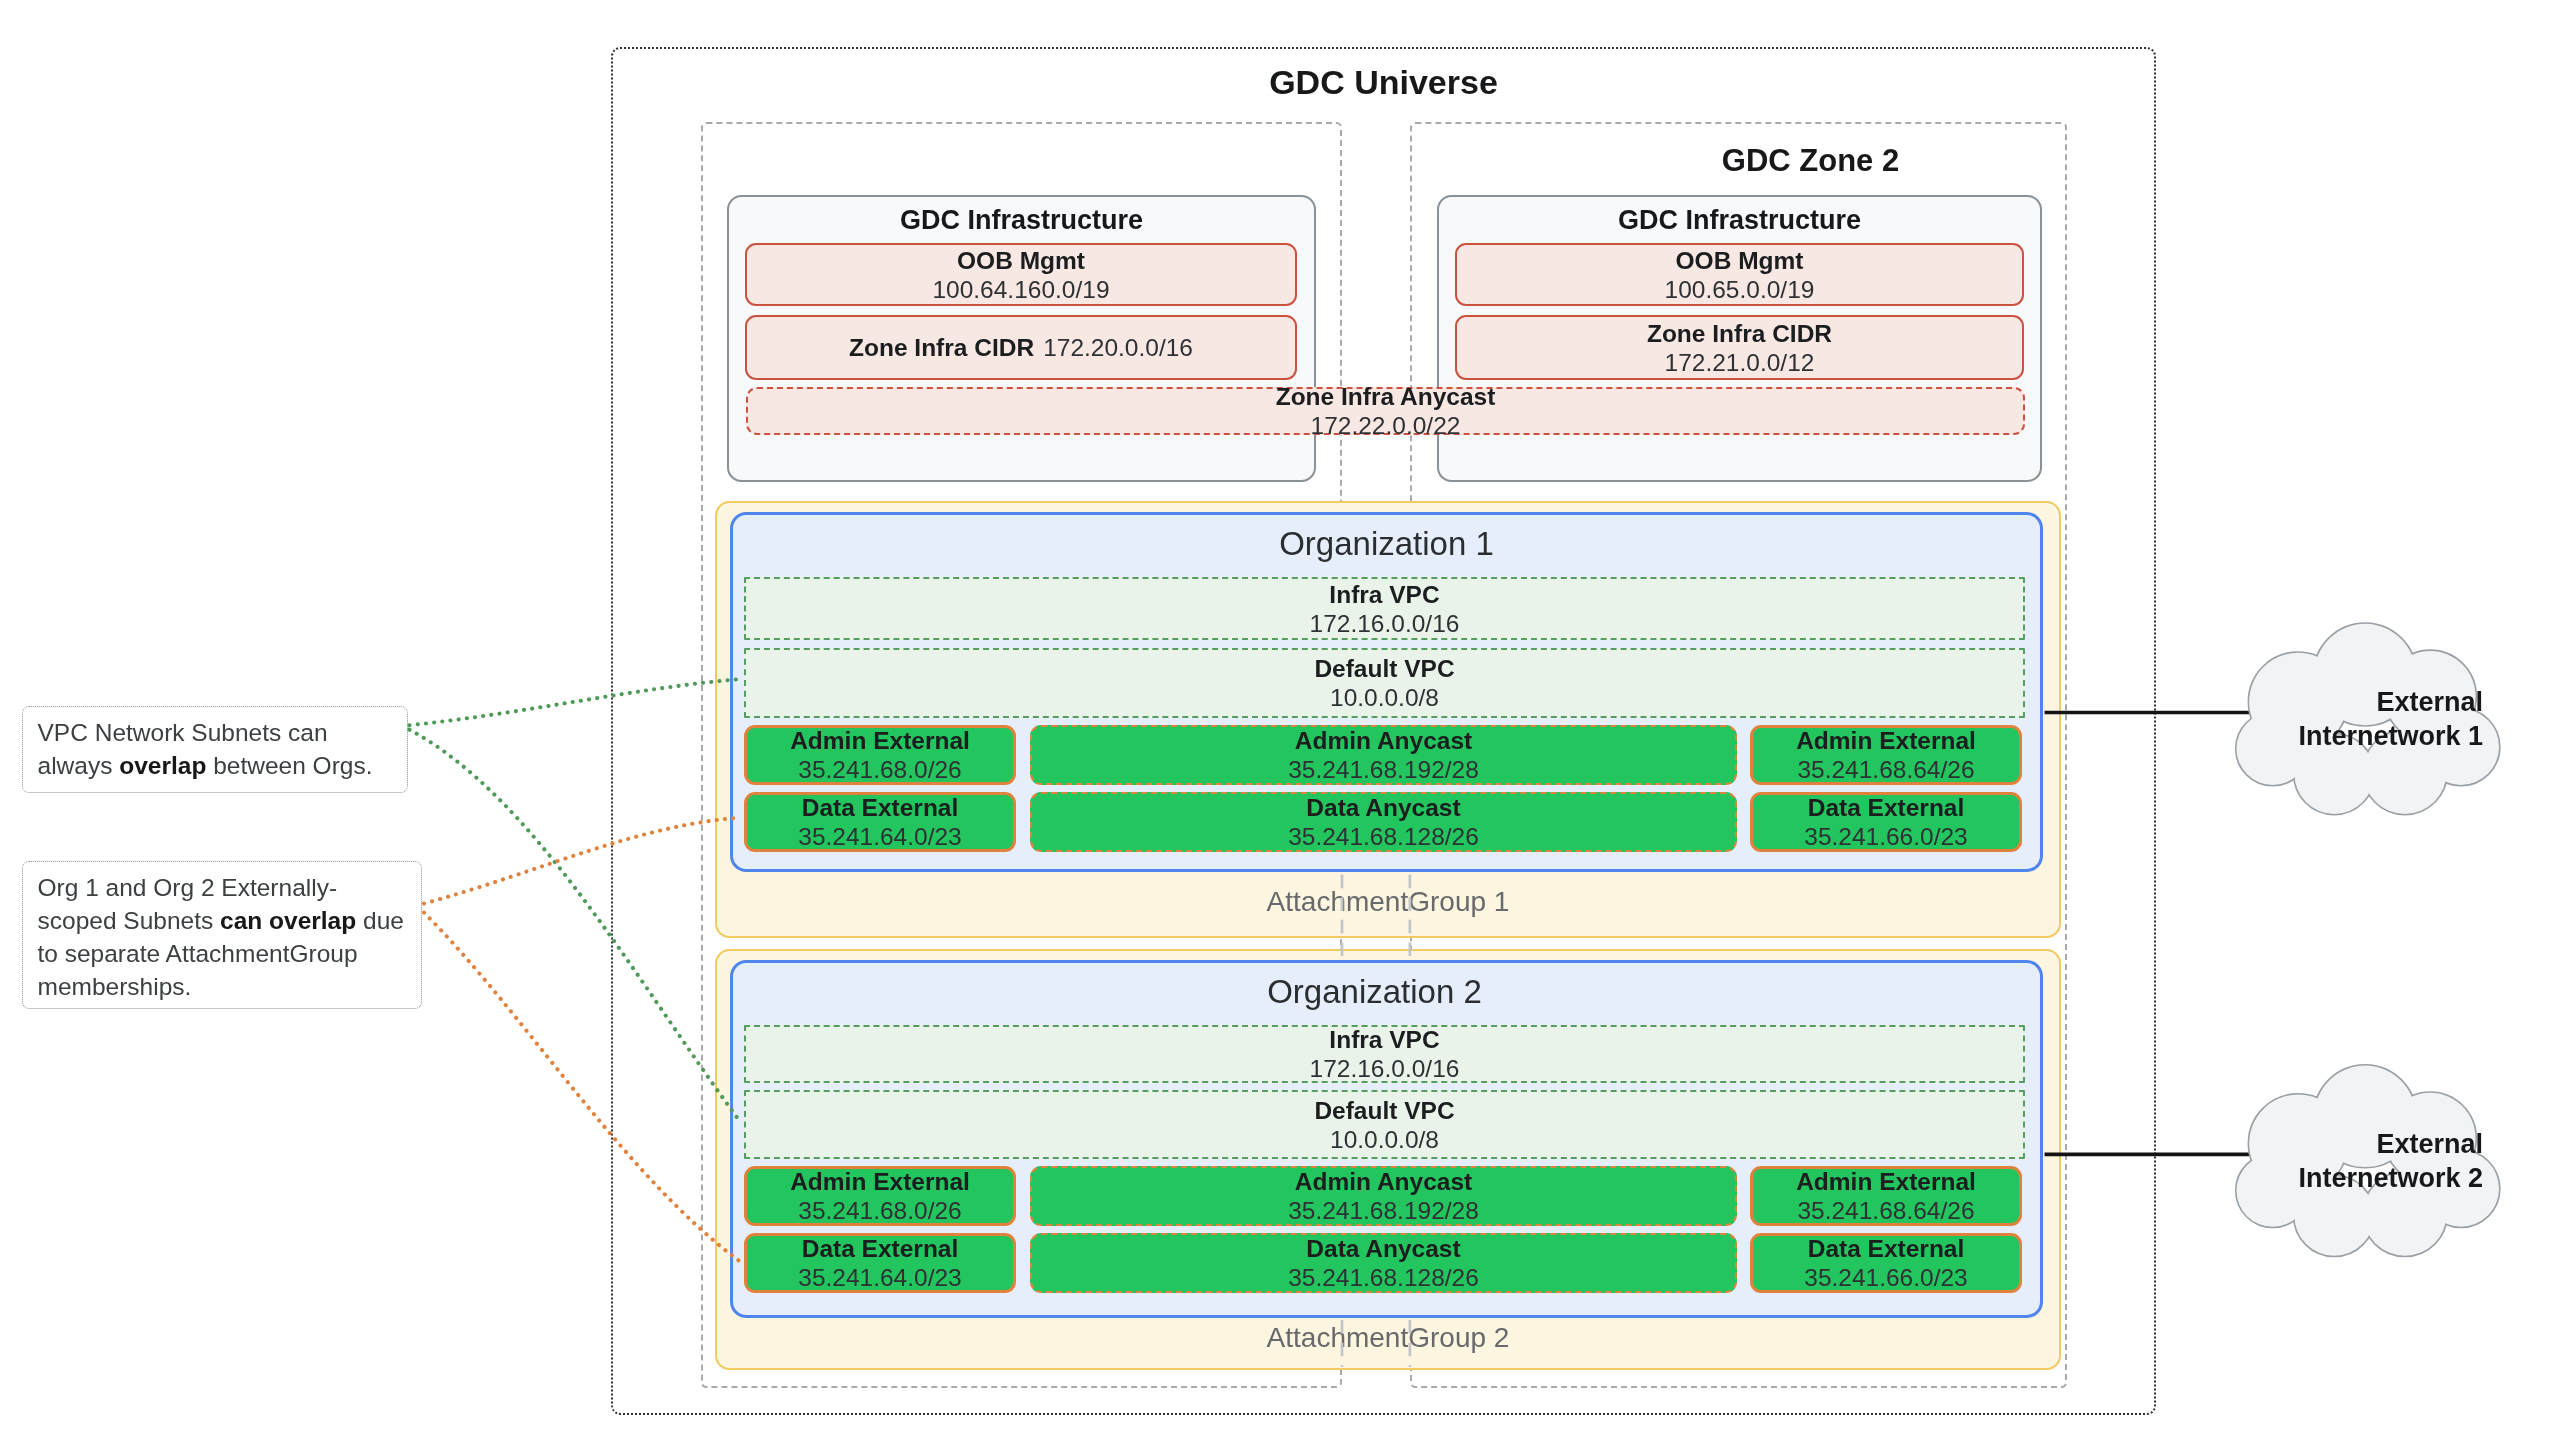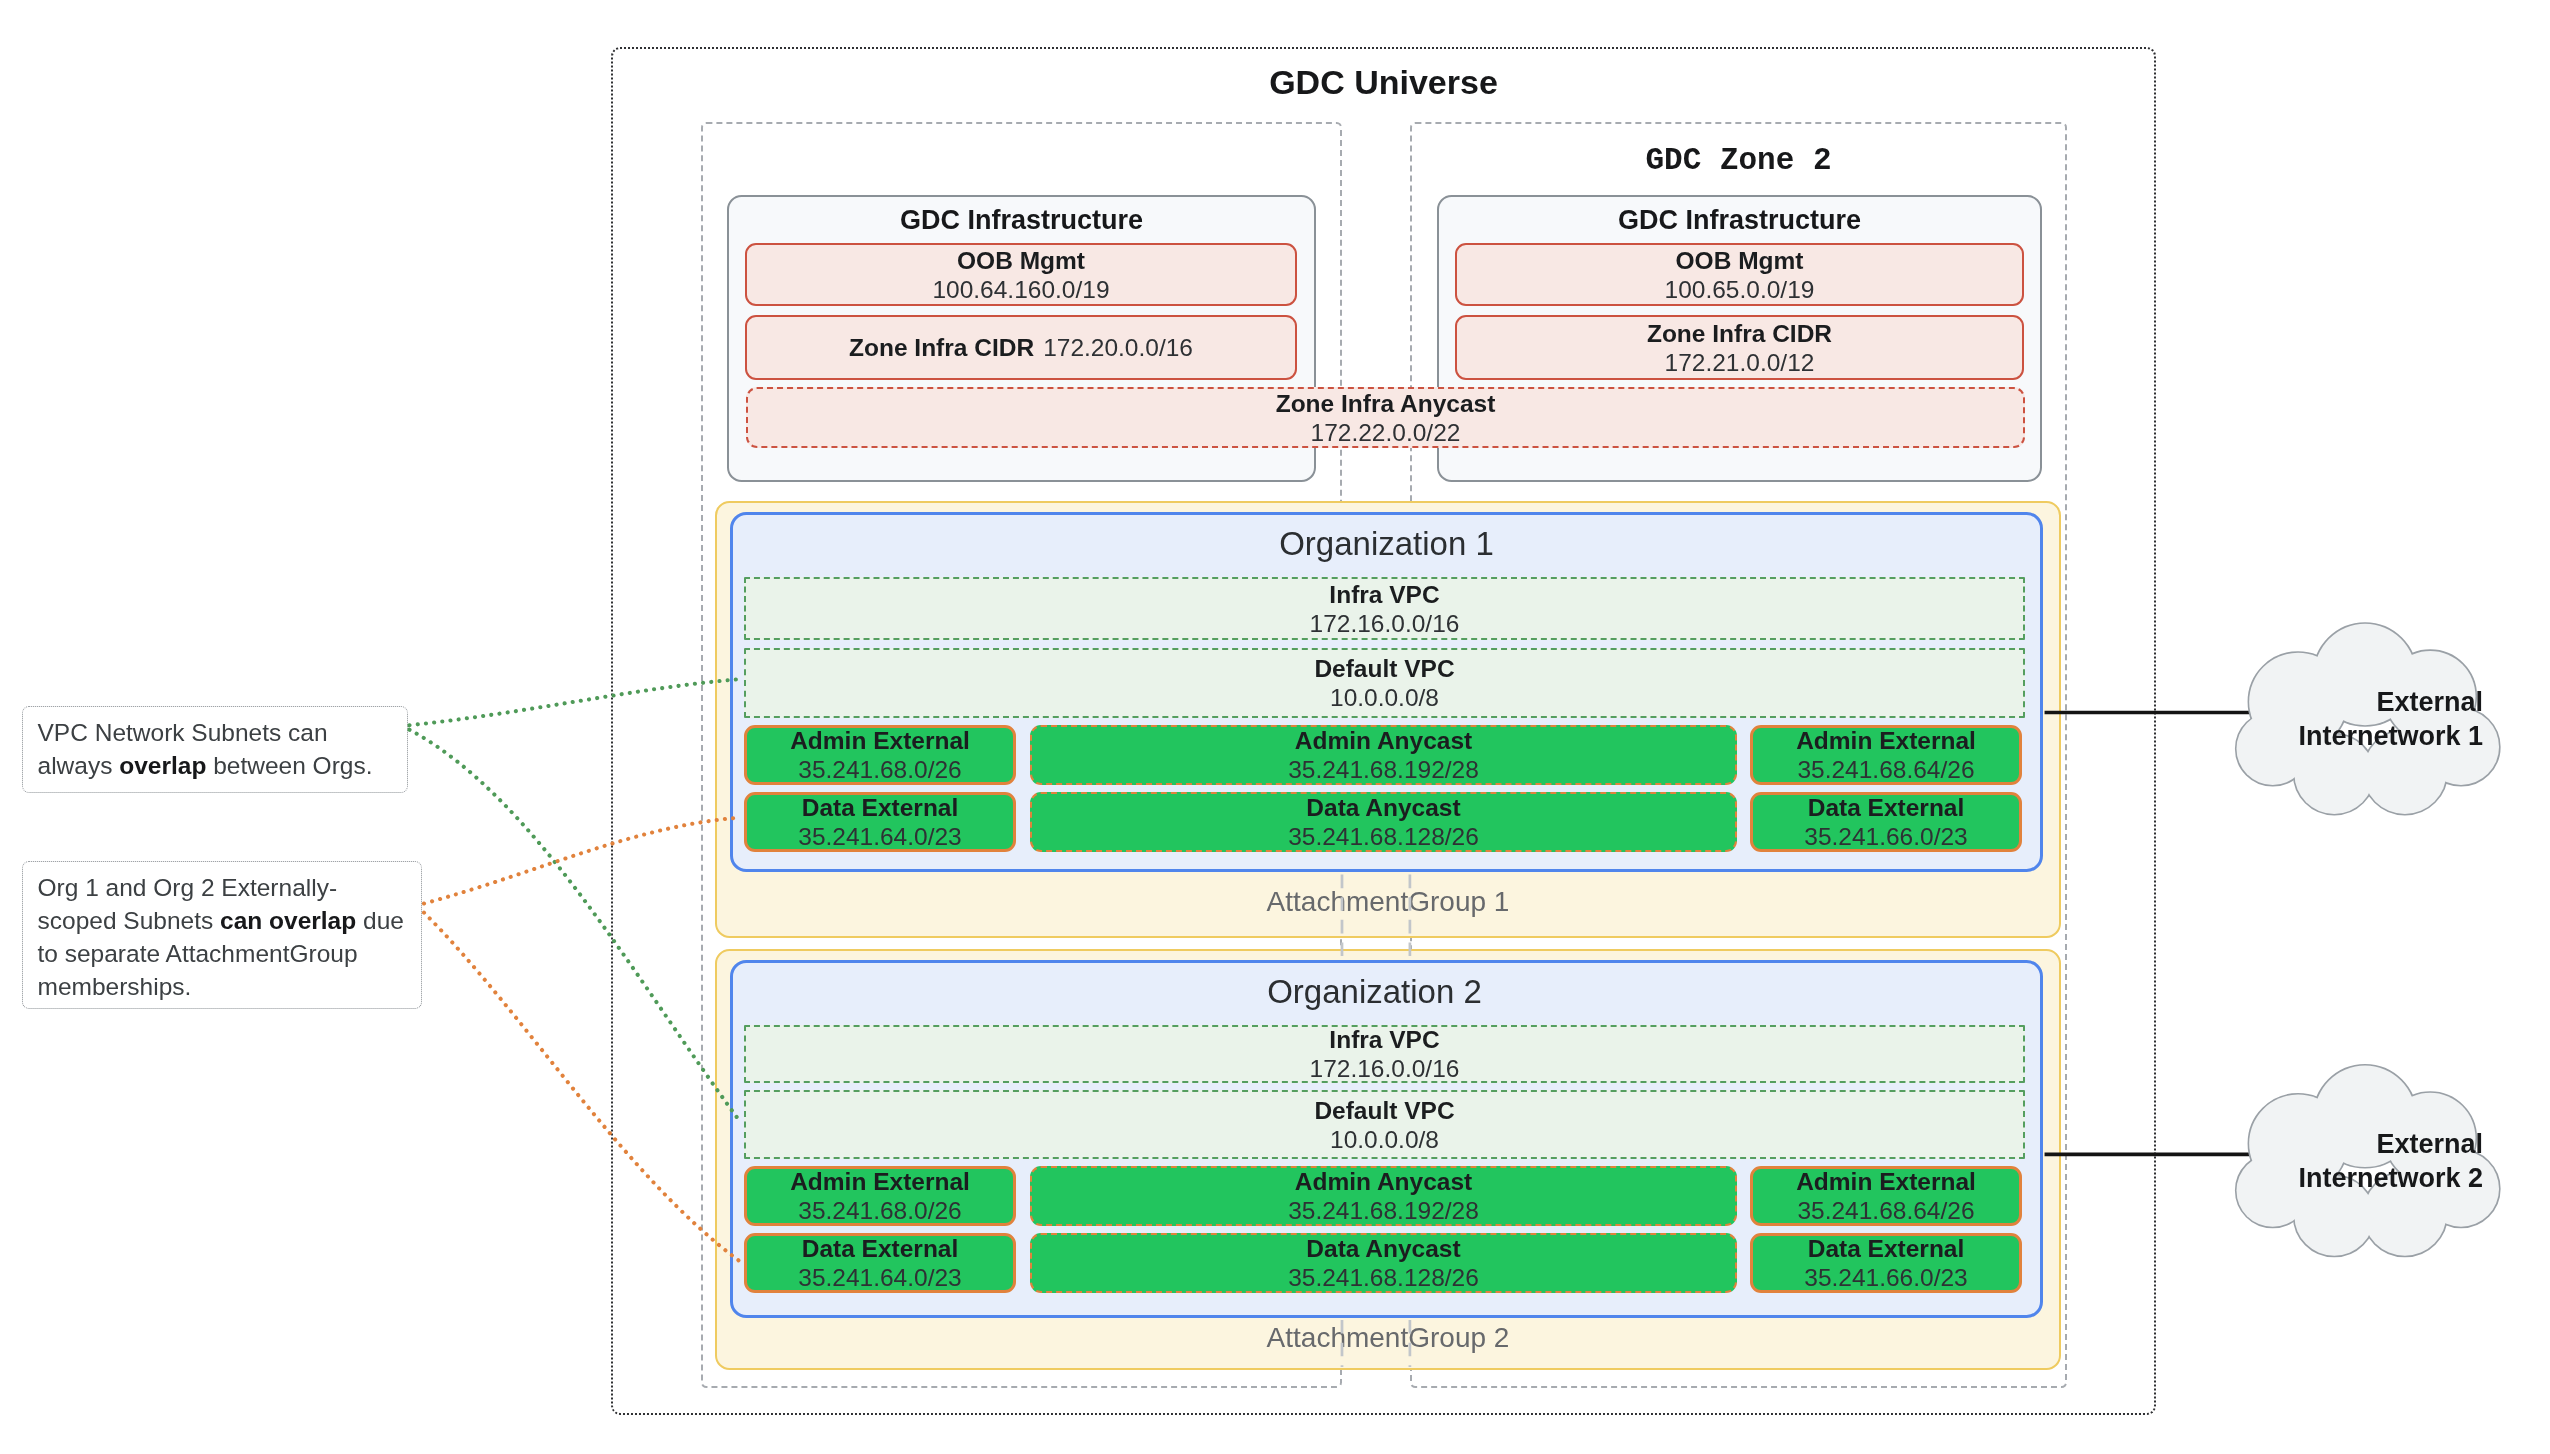--- a/index.html
+++ b/index.html
@@ -40,21 +40,21 @@
 </head>
 <body>
 
 <div class="canvas">
 
   <div class="abs universe" style="left:611px;top:47px;width:1545px;height:1368px;"></div>
   <div class="abs title t-universe" style="left:611px;top:63px;width:1545px;">GDC Universe</div>
 
   <div class="abs zone" style="left:701px;top:122px;width:641px;height:1266px;"></div>
   <div class="abs zone" style="left:1410px;top:122px;width:657px;height:1266px;"></div>
-  <div class="abs title t-zone" style="left:1410px;top:143px;width:657px;font-family:Liberation Mono, monospace;">GDC Zone 2</div>
+  <div class="abs title t-zone" style="left:1482px;top:143px;width:657px;">GDC Zone 2</div>
 
   <div class="abs infra" style="left:727px;top:195px;width:589px;height:287px;"></div>
   <div class="abs infra" style="left:1437px;top:195px;width:605px;height:287px;"></div>
   <div class="abs title t-infra" style="left:727px;top:205px;width:589px;z-index:4;">GDC Infrastructure</div>
   <div class="abs title t-infra" style="left:1437px;top:205px;width:605px;z-index:4;">GDC Infrastructure</div>
 
   <div class="abs redbox cc" style="left:745px;top:243px;width:552px;height:63px;">
     <div class="lbl">OOB Mgmt</div>
     <div class="val">100.64.160.0/19</div>
   </div>
@@ -65,21 +65,21 @@
 
   <div class="abs redbox rc" style="left:745px;top:315px;width:552px;height:65px;">
     <span class="lbl inline-gap">Zone Infra CIDR</span>
     <span class="val">172.20.0.0/16</span>
   </div>
   <div class="abs redbox cc" style="left:1455px;top:315px;width:569px;height:65px;">
     <div class="lbl">Zone Infra CIDR</div>
     <div class="val">172.21.0.0/12</div>
   </div>
 
-  <div class="abs anycast cc" style="left:746px;top:387px;width:1279px;height:61px;">
+  <div class="abs anycast cc" style="left:746px;top:387px;width:1279px;height:48px;">
     <div class="lbl">Zone Infra Anycast</div>
     <div class="val">172.22.0.0/22</div>
   </div>
 
   <div class="abs ag" style="left:715px;top:501px;width:1346px;height:437px;"></div>
   <div class="abs title t-ag" style="left:715px;top:886px;width:1346px;z-index:3;">AttachmentGroup 1</div>
   <div class="abs org" style="left:730px;top:512px;width:1313px;height:360px;"></div>
   <div class="abs title t-org" style="left:730px;top:525px;width:1313px;">Organization 1</div>
 
   <div class="abs vpc cc" style="left:744px;top:577px;width:1281px;height:63px;">

